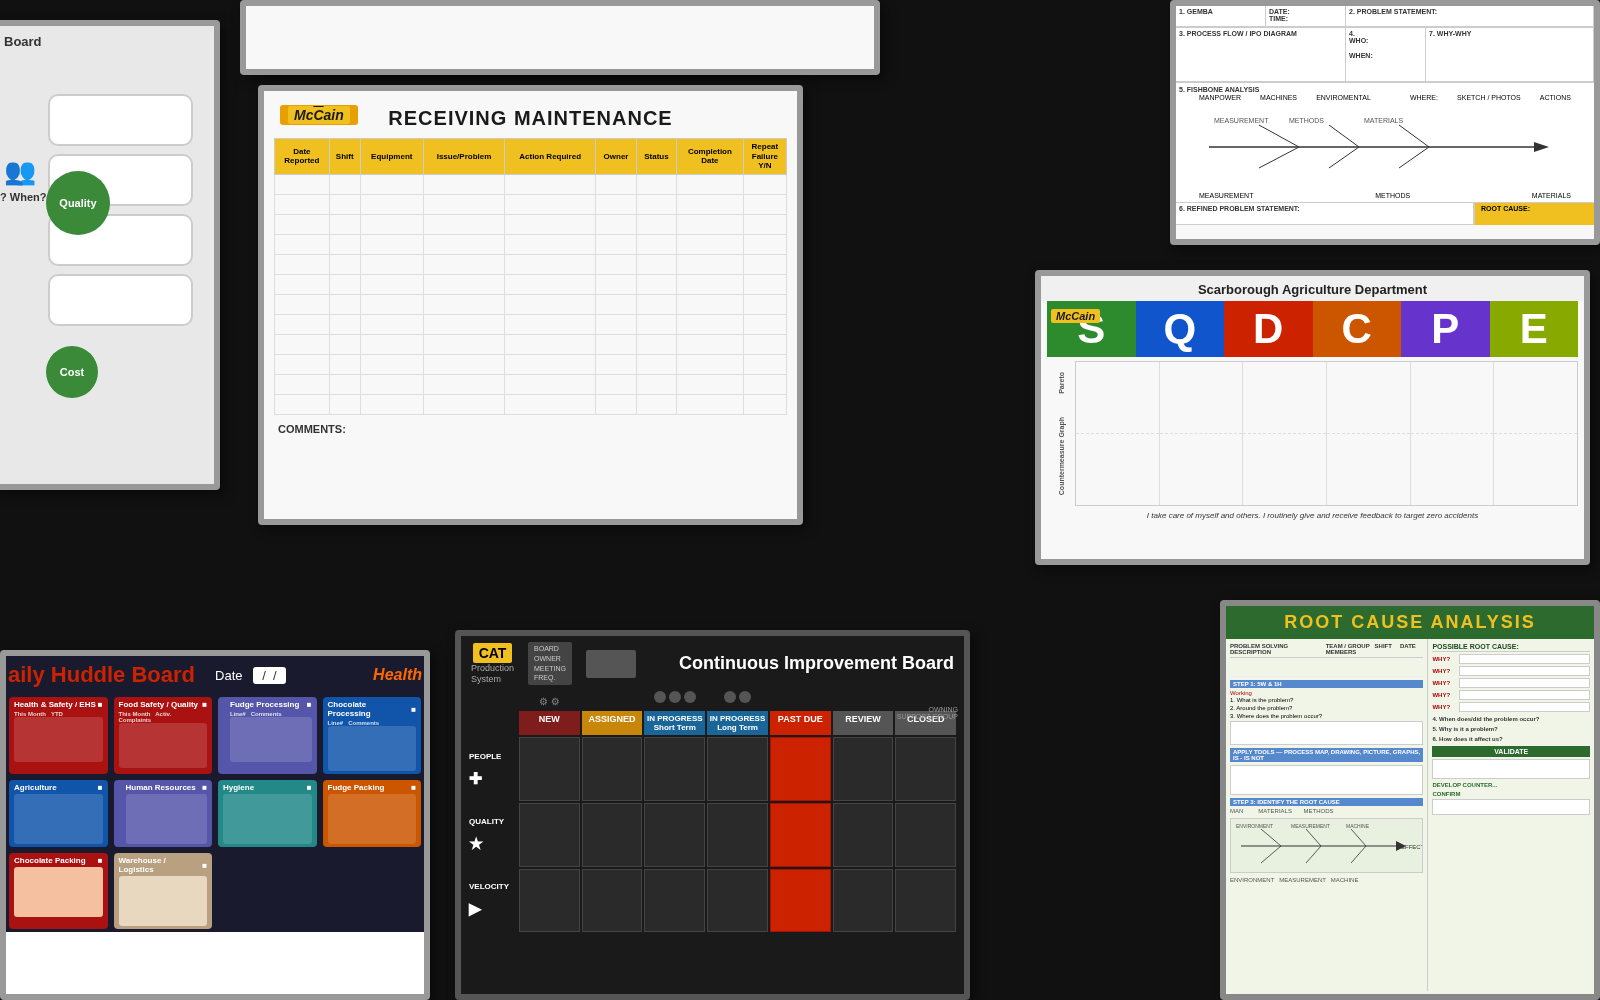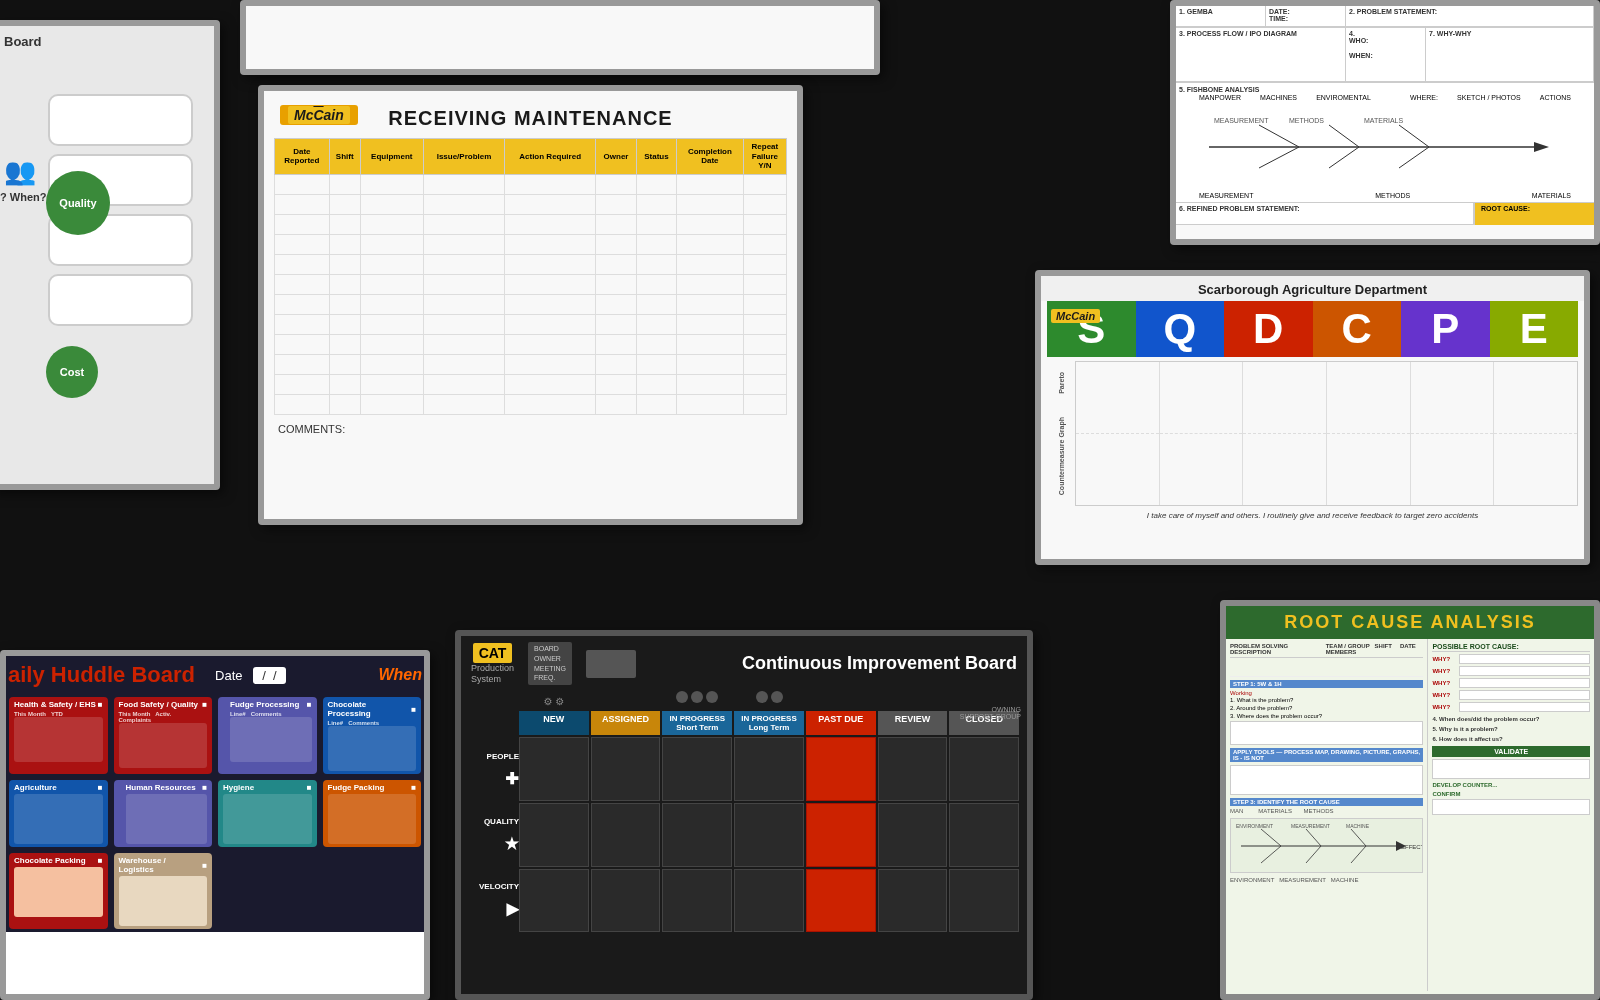--- a/index.html
+++ b/index.html
@@ -123,21 +123,21 @@
       line-height: 1.2;
     }
     .maint-table td {
       border: 1px solid #ddd;
       height: 20px;
       padding: 0;
     }
     .comments-section {
       padding: 8px 14px;
       font-size: 11px;
-      font-weight: normal;
+      font-weight: bold;
       color: #333;
     }
 
     
     #board-8d {
       right: 0px;
       top: 0px;
       width: 430px;
       height: 245px;
       font-size: 7px;
@@ -270,21 +270,21 @@
     .dept-purple { background: #5555aa; padding-left: 12px; }
     .dept-blue { background: #1155aa; }
     .dept-orange { background: #cc5500; }
     .dept-tan { background: #b8a080; }
     .dept-teal { background: #228888; }
 
     
     #board-cat {
       left: 455px;
       bottom: 0px;
-      width: 578px;
+      width: 515px;
       height: 370px;
       background: #1a1a1a;
       border-color: #555;
     }
     .cat-header {
       background: #1a1a1a;
       color: white;
       display: flex;
       align-items: center;
       padding: 6px 10px;
@@ -319,38 +319,37 @@
       margin-left: auto;
     }
     .cat-col-header {
       flex: 1;
       text-align: center;
       font-size: 9px;
       font-weight: bold;
       color: white;
       padding: 3px 1px;
     }
-    .cat-col-header.new { background: #0c4a6e; }
+    .cat-col-header.new { background: #7f1d1d; }
     .cat-col-header.assigned { background: #c8860a; }
     .cat-col-header.inprogress-short { background: #1a6699; }
     .cat-col-header.inprogress-long { background: #1a6699; }
     .cat-col-header.pastdue { background: #cc2200; }
     .cat-col-header.review { background: #555; }
     .cat-col-header.closed { background: #555; }
     .cat-row-label {
       color: white;
       font-size: 9px;
       font-weight: bold;
       height: 65px;
       display: flex;
       flex-direction: column;
-      align-items: flex-end;
+      align-items: flex-start;
       justify-content: center;
       gap: 8px;
-      margin-left: 20px;
     }
 
     
     #board-rca {
       right: 0px;
       bottom: 0px;
       width: 380px;
       height: 400px;
       background: #f0f5e8;
       border-color: #888;
@@ -742,21 +741,21 @@
     </div>
   </div>
   <div class="sqdcpe-footer">I take care of myself and others. I routinely give and receive feedback to target zero accidents</div>
 </div>
 
 <div class="whiteboard" id="board-huddle">
   <div class="huddle-header">
     <span class="huddle-title">aily Huddle Board</span>
     <span style="color:white; font-size:13px; margin-left:10px;">Date</span>
     <span class="date-box">&nbsp;/&nbsp;&nbsp;/&nbsp;</span>
-    <span class="orkla-logo">When</span>
+    <span class="orkla-logo">Health</span>
   </div>
   <div class="huddle-departments">
     <div class="dept-card dept-red">
       <div class="dept-title">
         <span>Health &amp; Safety / EHS</span>
         <span>■</span>
       </div>
       <div style="font-size:6px; color:rgba(255,255,255,0.8);">This Month &nbsp; YTD</div>
       <div class="dept-inner"></div>
     </div>

